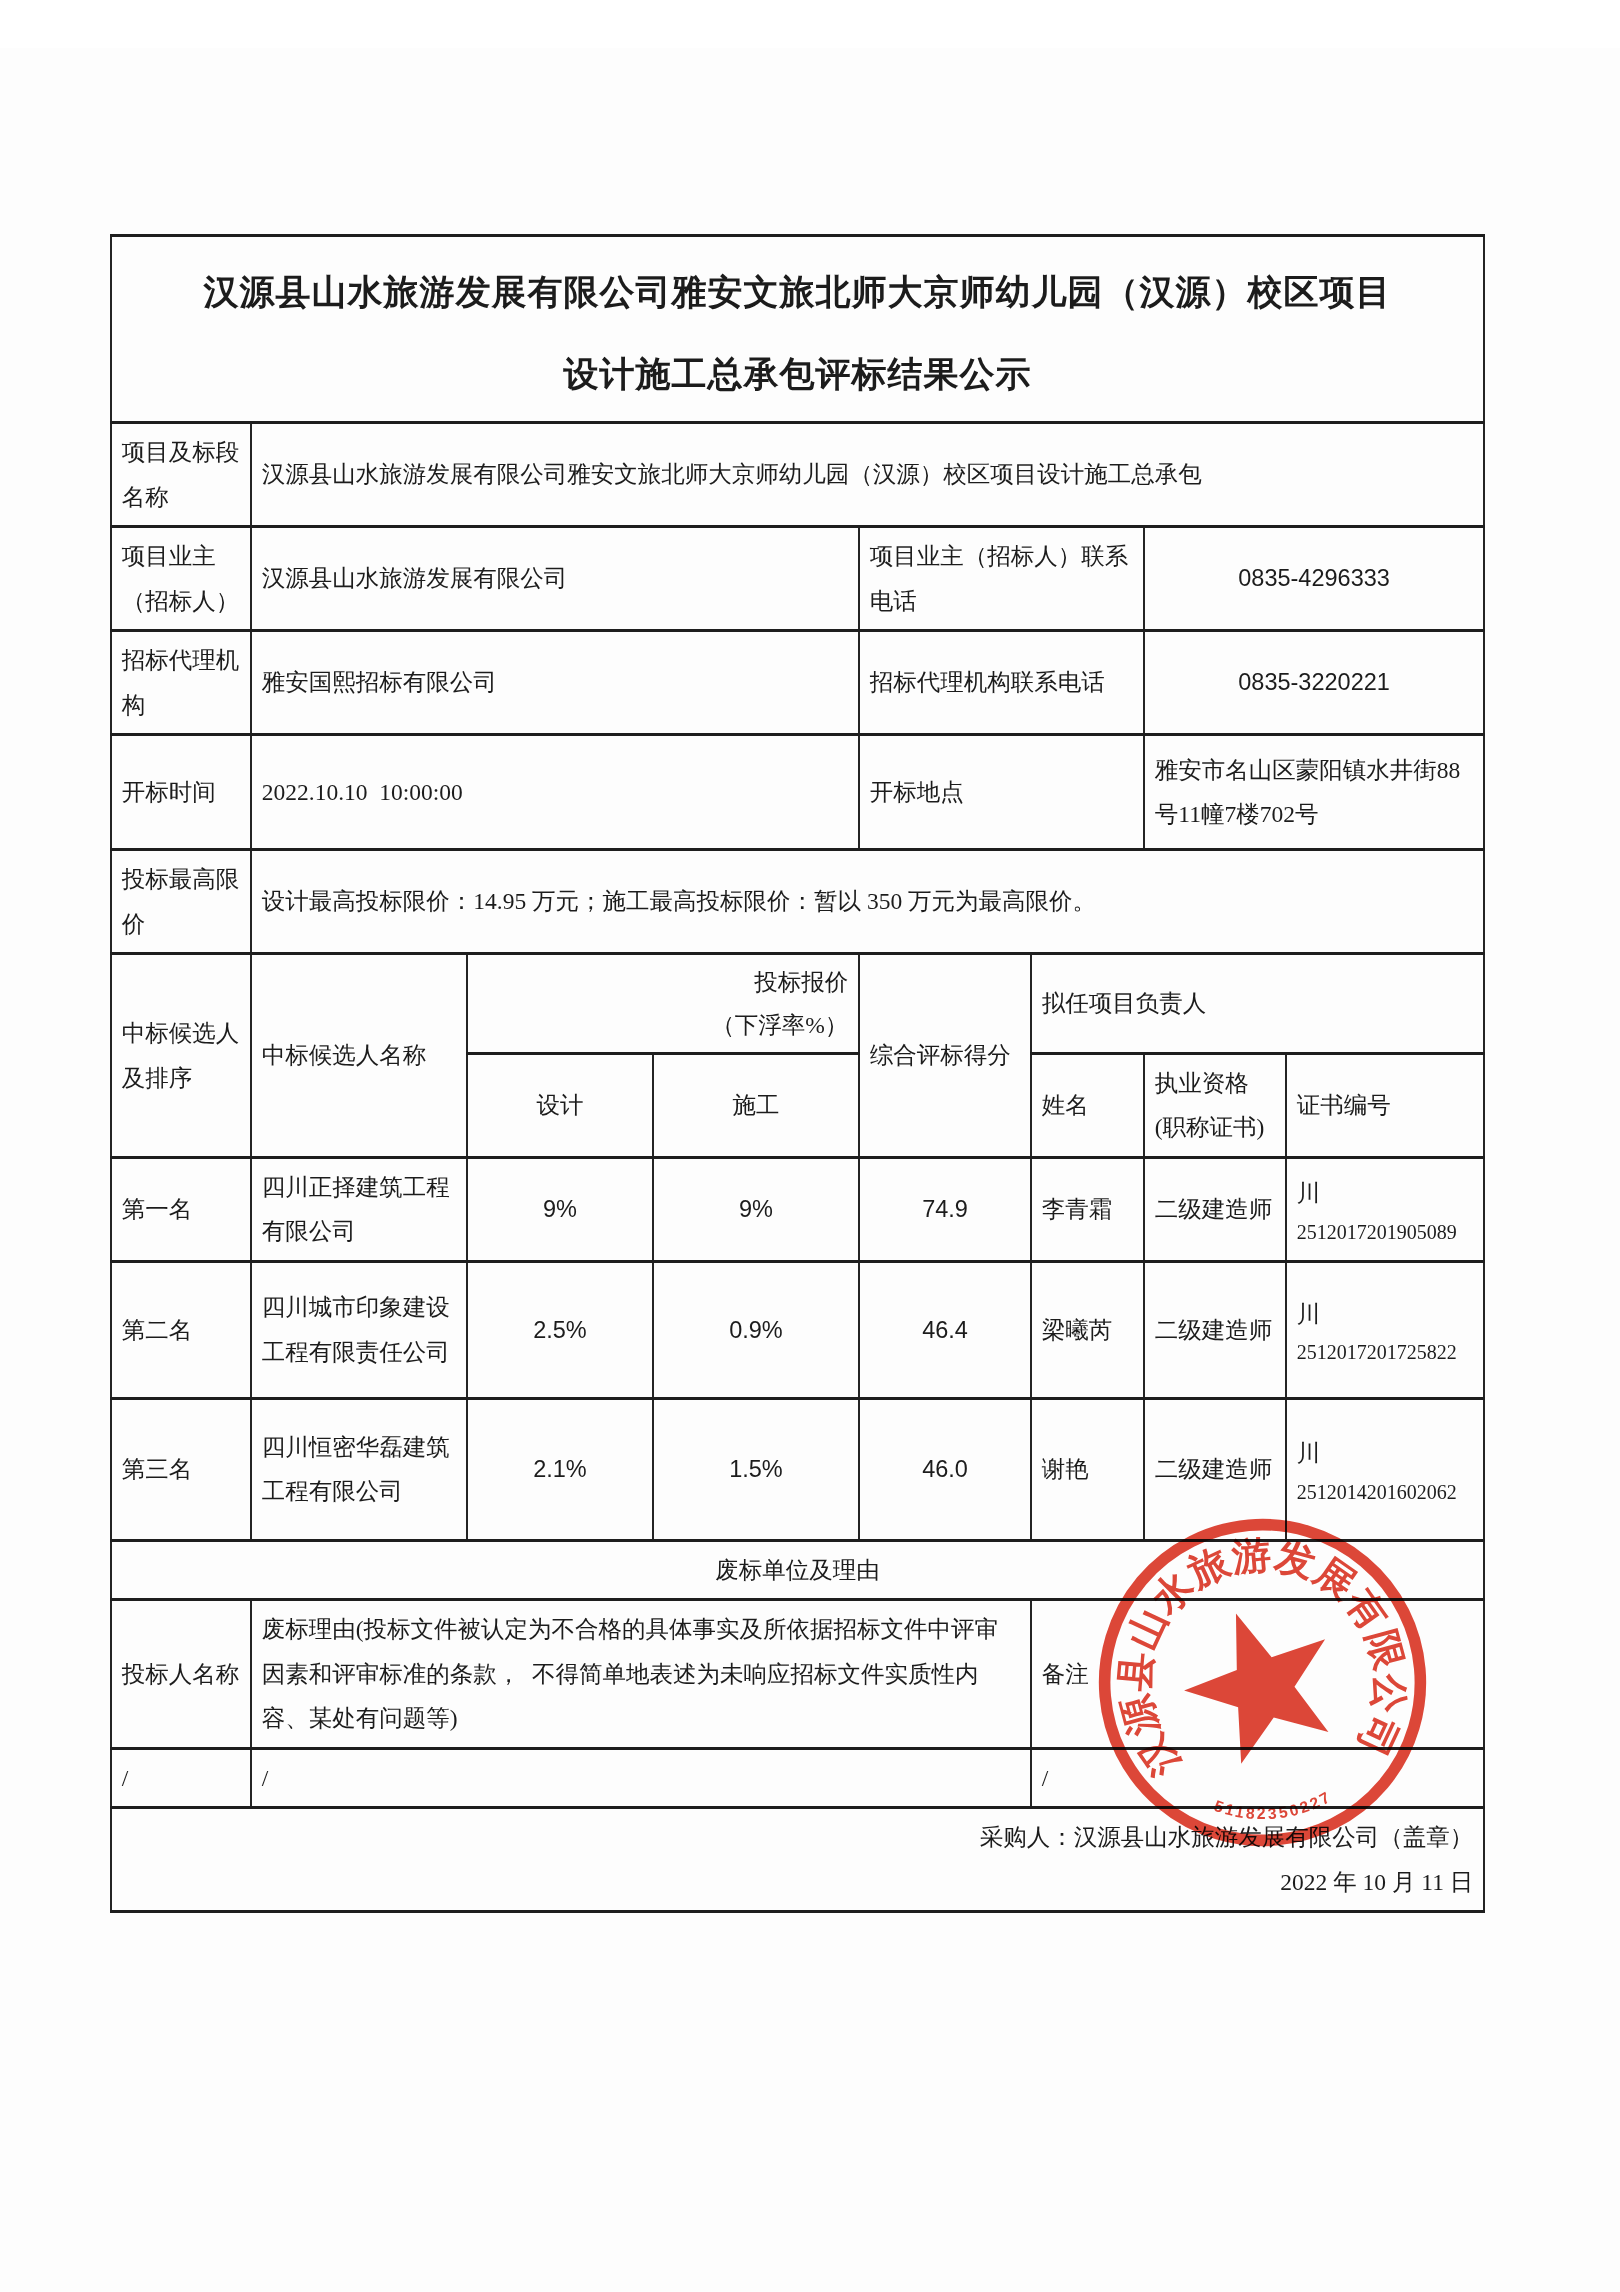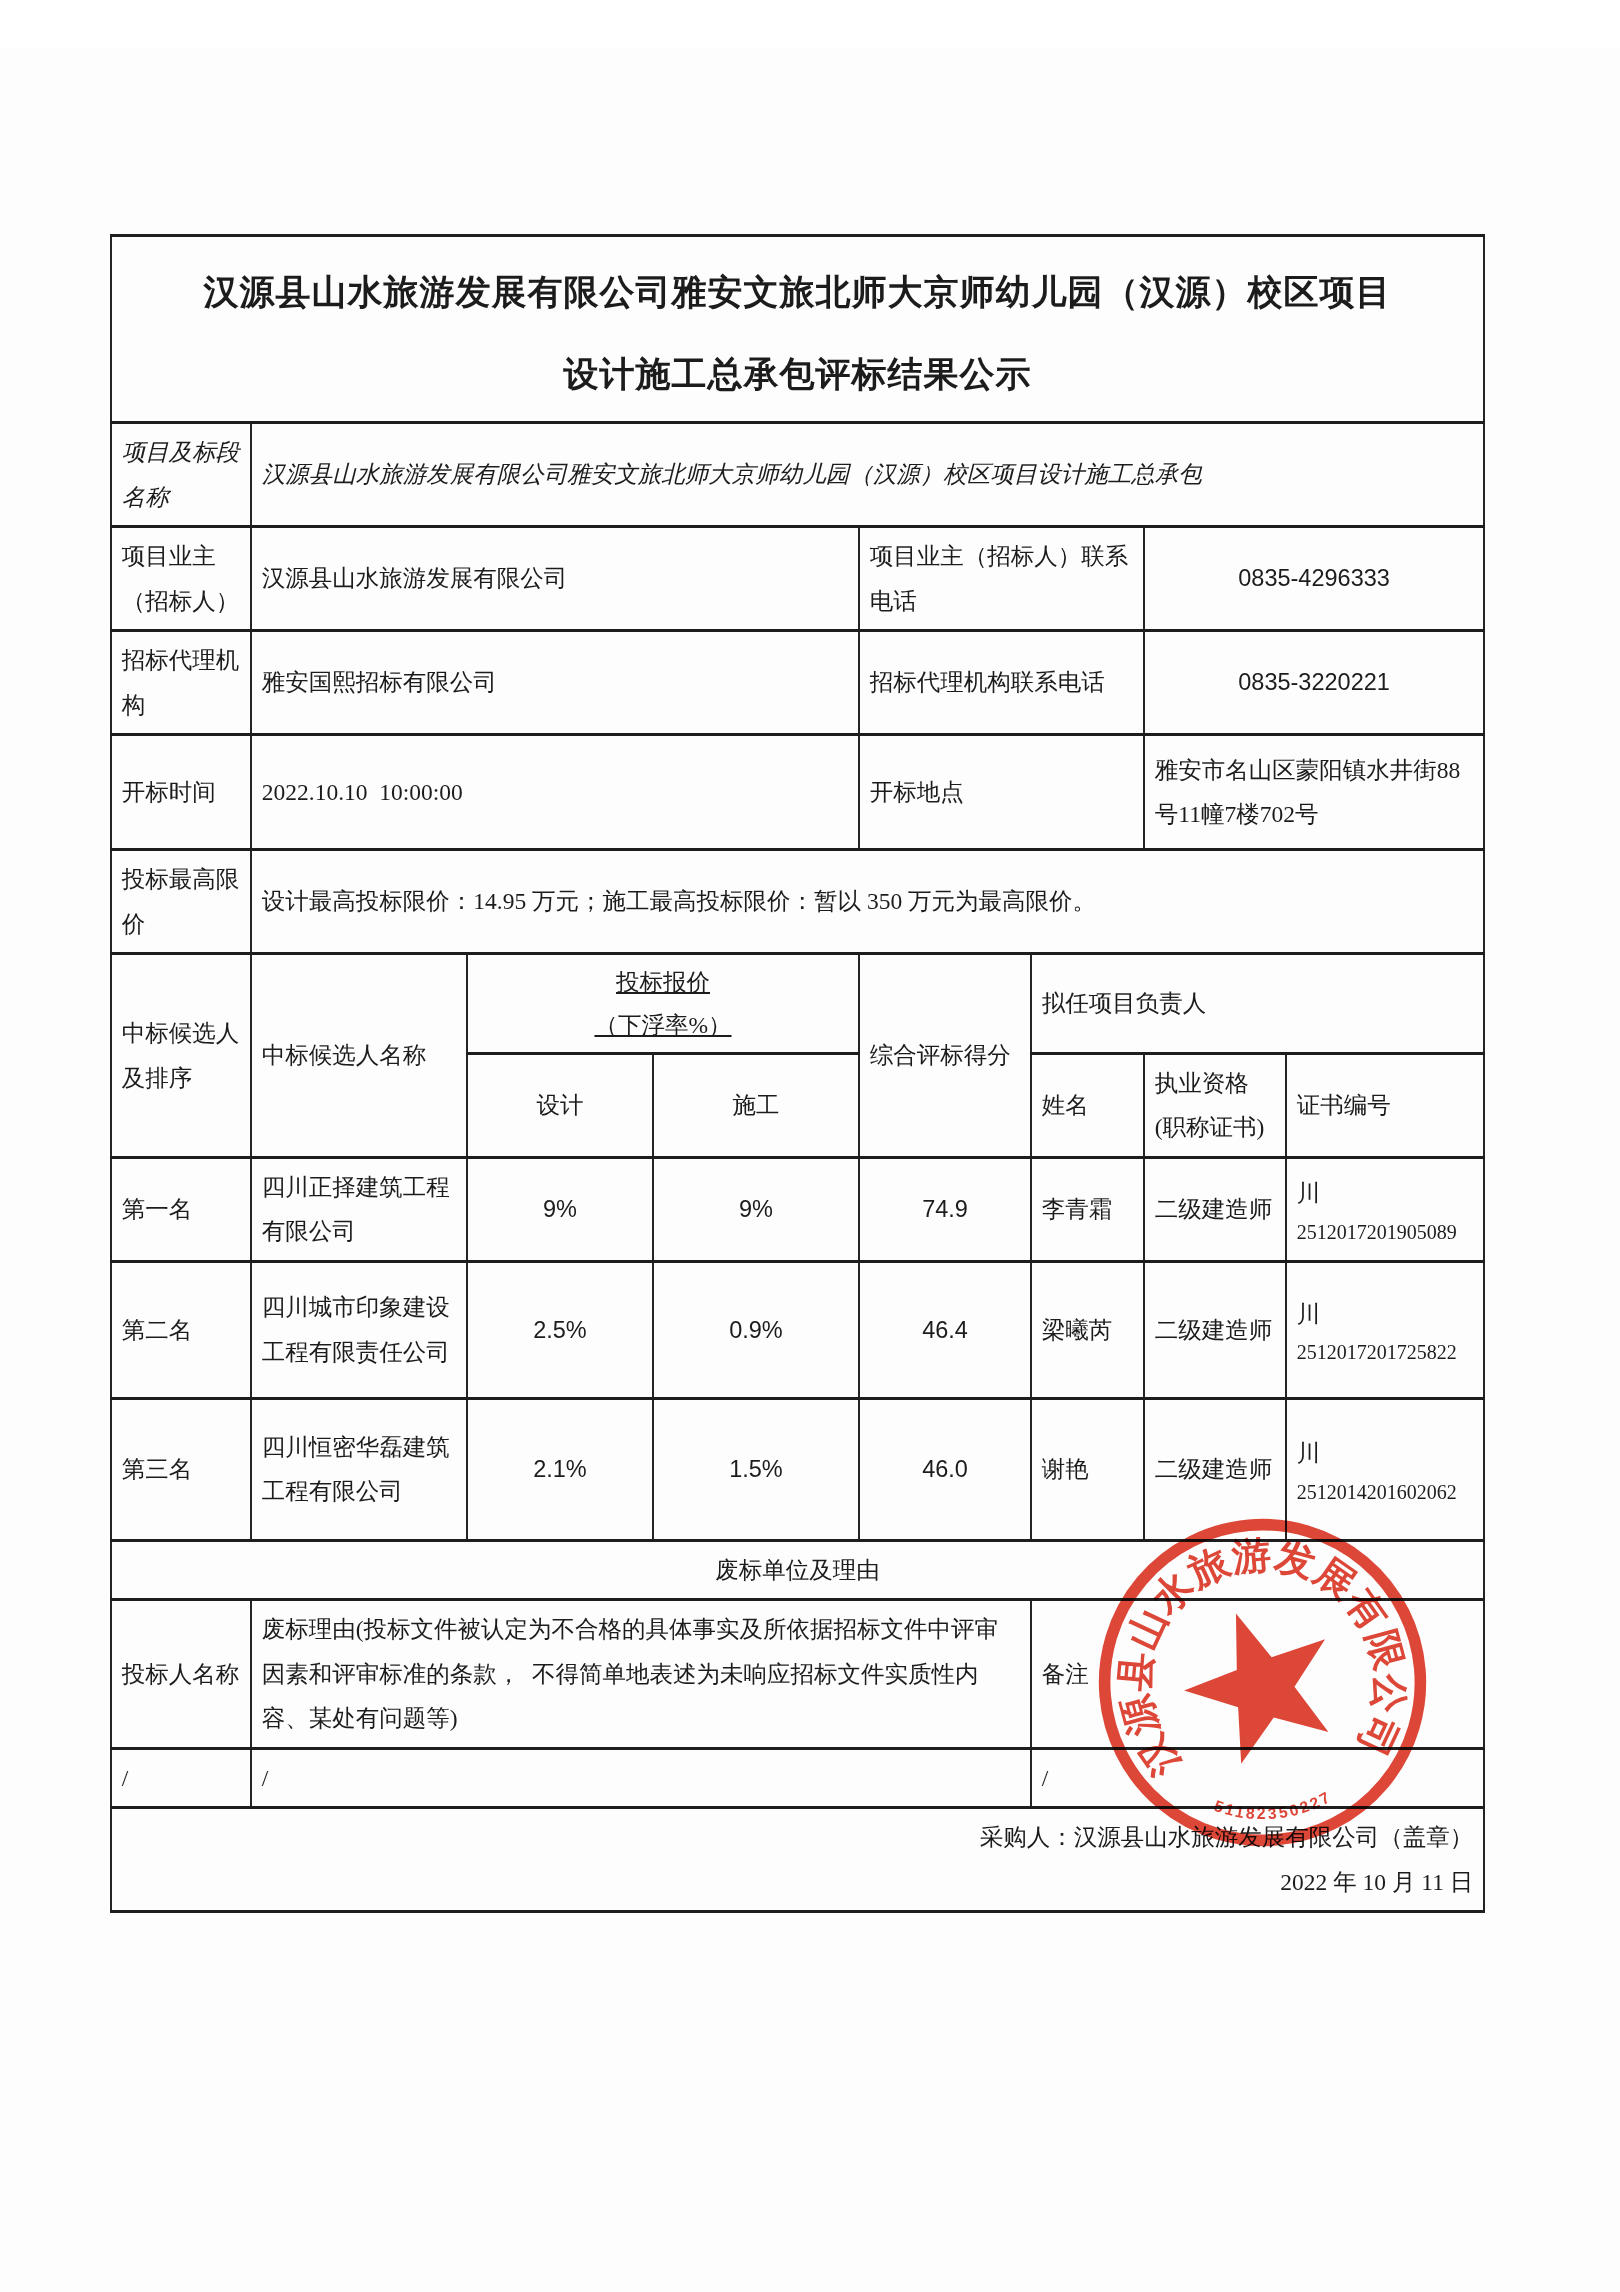--- a/index.html
+++ b/index.html
@@ -47,21 +47,21 @@
   }
   .center{text-align:center;}
   td.cert{line-height:1.9;}
   .certnum{
     font-size:20px;
     letter-spacing:0px;
     white-space:nowrap;
     line-height:1.6;
   }
   tr.r-title{height:179px;}
-  tr.r-info1{height:95px;font-style:italic;}
+  tr.r-info1{height:95px;}
   tr.r-info2{height:93px;}
   tr.r-info3{height:93px;}
   tr.r-info4{height:115px;}
   tr.r-info5{height:91px;padding-left:19px;}
   tr.r-h1{height:83px;}
   tr.r-h2{height:91px;}
   tr.r-d1{height:95px;}
   tr.r-d2{height:137px;}
   tr.r-d3{height:142px;}
   tr.r-sec{height:51px;}
@@ -79,21 +79,21 @@
     padding:5.9px 11.8px;
   }
   td.slash-cell{line-height:1.2;font-size:26.5px;padding-top:2px;padding-bottom:2px;}
   td.slash-b{padding-left:71px;}
   td.footer-cell{
     text-align:right;
     padding-right:15.7px;
     font-size:26.5px;
     line-height:1.85;
   }
-  .offer-head div{line-height:1.8;text-align:center;text-decoration:underline;}
+  .offer-head div{line-height:1.8;text-align:right;}
   
   .seal{
     position:absolute;
     left:1052px;top:1424px;
     width:421px;height:421px;
     mix-blend-mode:multiply;
     opacity:0.92;
     transform:rotate(-5deg);
     pointer-events:none;
   }

